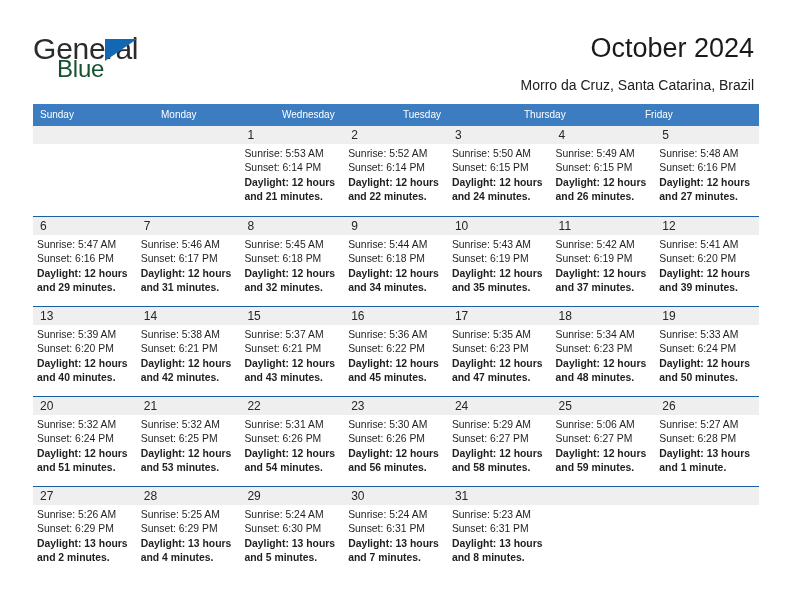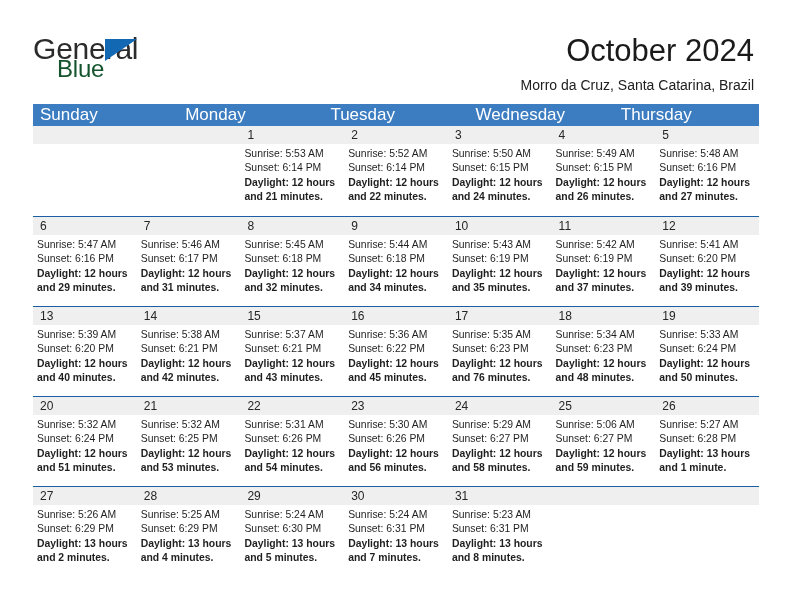--- a/index.html
+++ b/index.html
@@ -46,21 +46,21 @@
   .logo-tri {
     position: absolute;
     left: 72px; top: 3px;
     width: 0; height: 0;
     border-left: 32px solid #1268b3;
     border-bottom: 22px solid transparent;
   }
   .title {
     position: absolute;
     right: 38px; top: 33px;
-    font-size: 31px;
+    font-size: 27px;
     color: #1a1a1a;
     text-align: right;
     white-space: nowrap;
   }
   .subtitle {
     position: absolute;
     right: 38px; top: 77px;
     font-size: 14px;
     color: #202020;
     text-align: right;
@@ -75,21 +75,21 @@
   }
   .dow-row {
     display: flex;
     width: 726px;
     height: 22px;
     background: #3c7cc0;
   }
   .dow {
     flex: 1 1 0;
     color: #ffffff;
-    font-size: 17px;
+    font-size: 10px;
     line-height: 22px;
     padding-left: 7px;
     white-space: nowrap;
     overflow: hidden;
   }
   .week {
     display: flex;
     width: 726px;
     height: 90px;
     border-top: 1.4px solid #1a5fa4;
@@ -139,23 +139,24 @@
       <span class="logo-blue">Blue</span>
     </div>
     <div class="title">October 2024</div>
     <div class="subtitle">Morro da Cruz, Santa Catarina, Brazil</div>
   </div>
 
   <div class="calendar">
     <div class="dow-row">
       <div class="dow">Sunday</div>
       <div class="dow">Monday</div>
+      <div class="dow">Wednesday</div>
       <div class="dow">Tuesday</div>
-      <div class="dow">Wednesday</div>
       <div class="dow">Thursday</div>
+      <div class="dow">Friday</div>
     </div>
     <div id="weeks-container">
         <div class="week">
           <div class="cell empty">
             <div class="cell-daynum-band"></div>
             <div class="daynum"></div>
           </div>
           <div class="cell empty">
             <div class="cell-daynum-band"></div>
             <div class="daynum"></div>
@@ -307,21 +308,21 @@
               <div>Sunset: 6:22 PM</div>
               <div class="wrap">Daylight: 12 hours and 45 minutes.</div>
             </div>
           </div>
           <div class="cell">
             <div class="cell-daynum-band"></div>
             <div class="daynum">17</div>
             <div class="cell-body">
               <div>Sunrise: 5:35 AM</div>
               <div>Sunset: 6:23 PM</div>
-              <div class="wrap">Daylight: 12 hours and 76 minutes.</div>
+              <div class="wrap">Daylight: 12 hours and 47 minutes.</div>
             </div>
           </div>
           <div class="cell">
             <div class="cell-daynum-band"></div>
             <div class="daynum">18</div>
             <div class="cell-body">
               <div>Sunrise: 5:34 AM</div>
               <div>Sunset: 6:23 PM</div>
               <div class="wrap">Daylight: 12 hours and 48 minutes.</div>
             </div>

